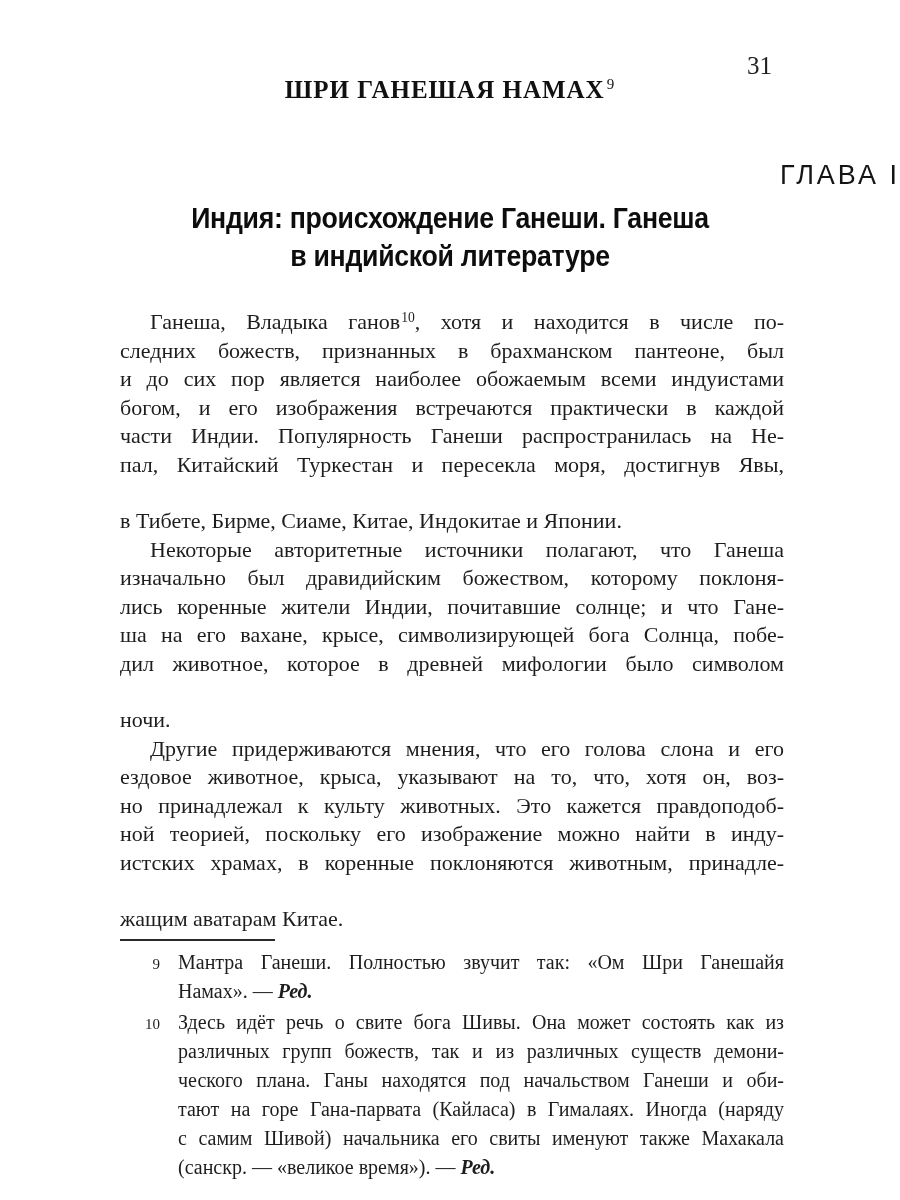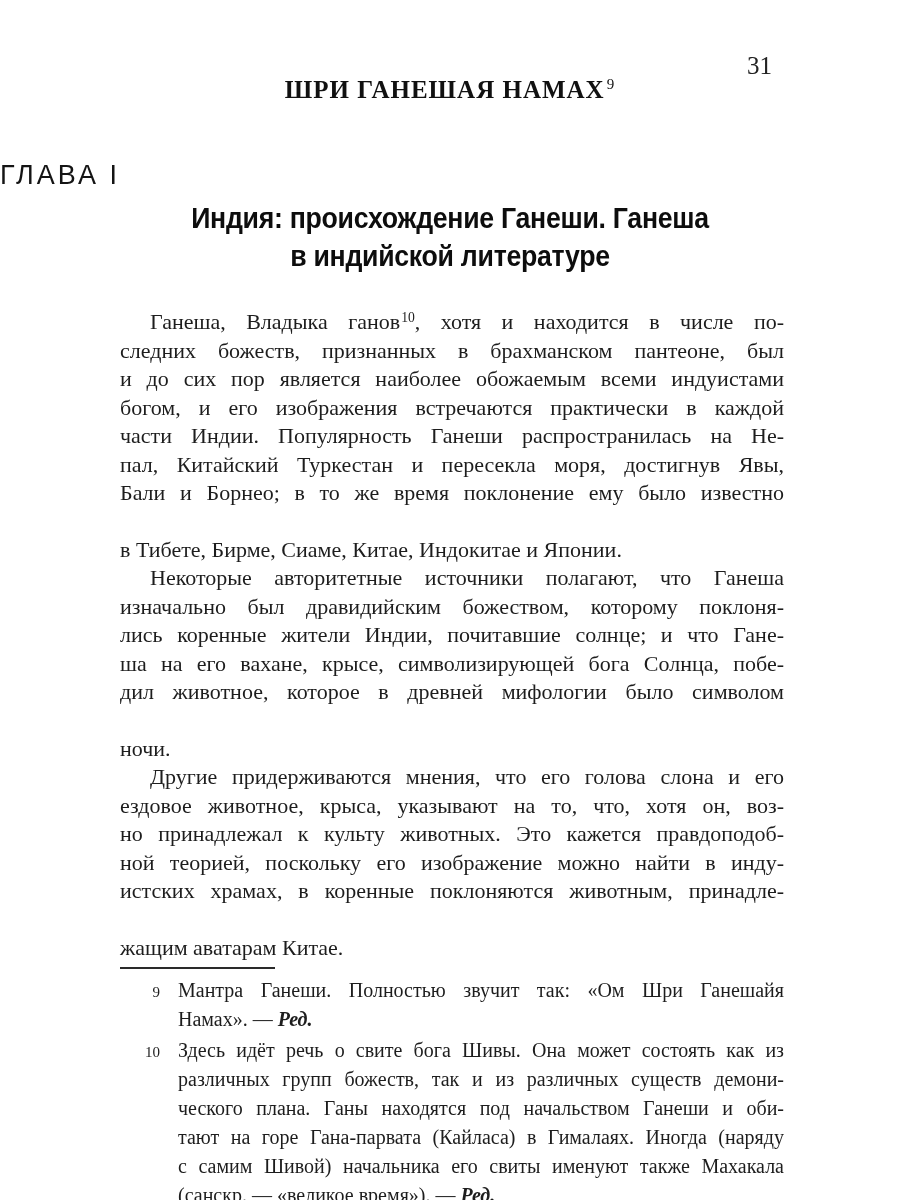--- a/index.html
+++ b/index.html
@@ -38,21 +38,21 @@
     font-weight: normal;
     font-size: 15px;
     line-height: 0;
     margin-left: 2px;
   }
   .chapter-label {
     position: absolute;
     top: 160px;
     left: 0;
     width: 100%;
-    text-align: left;
+    text-align: right;
     font-family: "Liberation Sans", sans-serif;
     font-size: 27px;
     font-weight: 400;
     letter-spacing: 3px;
     color: #141414;
   }
   .chapter-title {
     position: absolute;
     top: 199px;
     left: 0;
@@ -144,21 +144,20 @@
 
   <div class="content">
 
     <div class="para">
         <div class="line">Ганеша, Владыка ганов<sup>10</sup>, хотя и находится в числе по-</div>
         <div class="line">следних божеств, признанных в брахманском пантеоне, был</div>
         <div class="line">и до сих пор является наиболее обожаемым всеми индуистами</div>
         <div class="line">богом, и его изображения встречаются практически в каждой</div>
         <div class="line">части Индии. Популярность Ганеши распространилась на Не-</div>
         <div class="line">пал, Китайский Туркестан и пересекла моря, достигнув Явы,</div>
-        <div class="line">Бали и Борнео; в то же время поклонение ему было известно</div>
         <div class="line last">в Тибете, Бирме, Сиаме, Китае, Индокитае и Японии.</div>
       </div>
     <div class="para">
         <div class="line">Некоторые авторитетные источники полагают, что Ганеша</div>
         <div class="line">изначально был дравидийским божеством, которому поклоня-</div>
         <div class="line">лись коренные жители Индии, почитавшие солнце; и что Гане-</div>
         <div class="line">ша на его вахане, крысе, символизирующей бога Солнца, побе-</div>
         <div class="line">дил животное, которое в древней мифологии было символом</div>
         <div class="line last">ночи.</div>
       </div>

